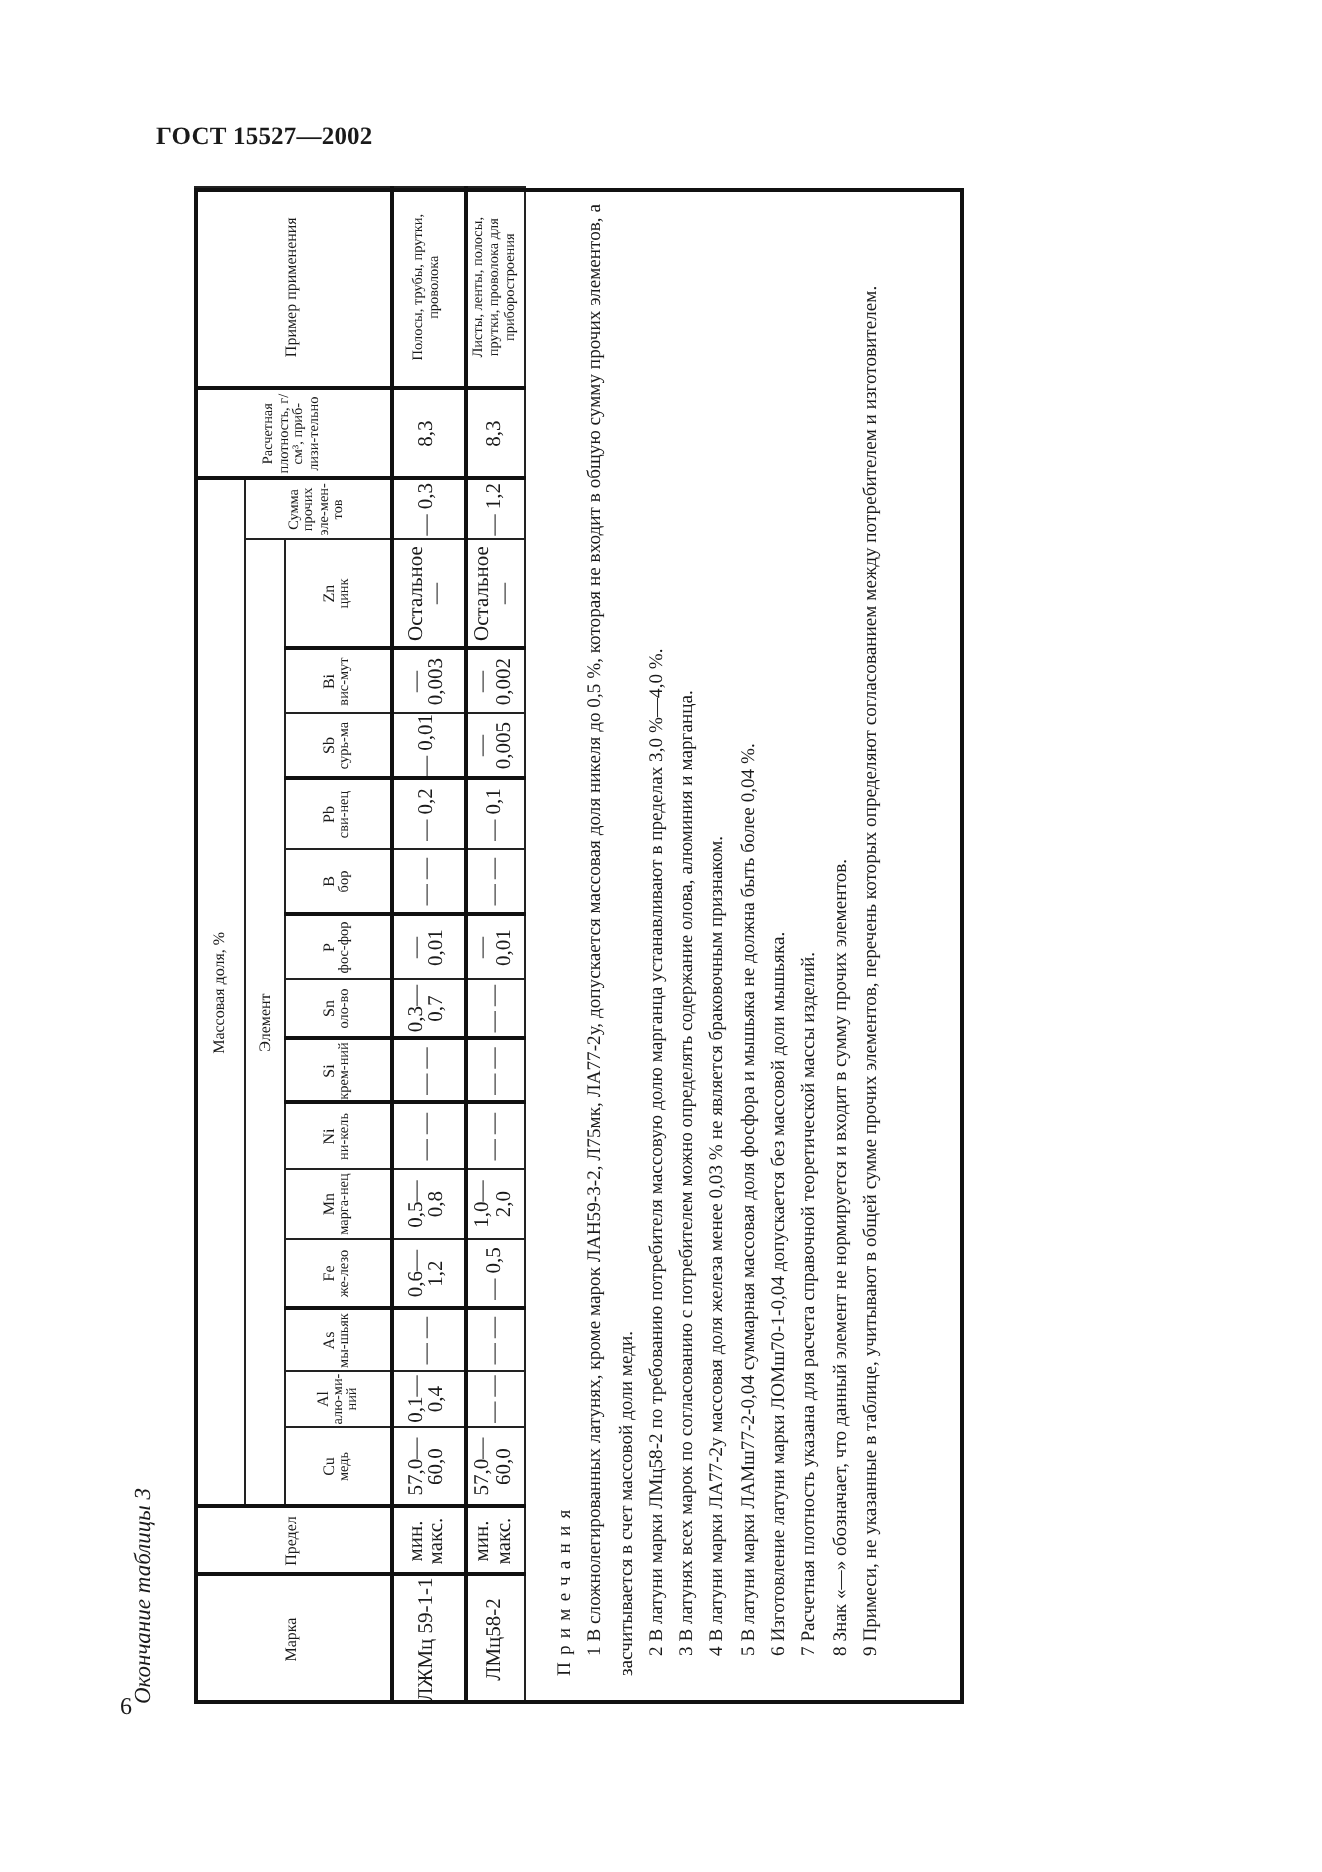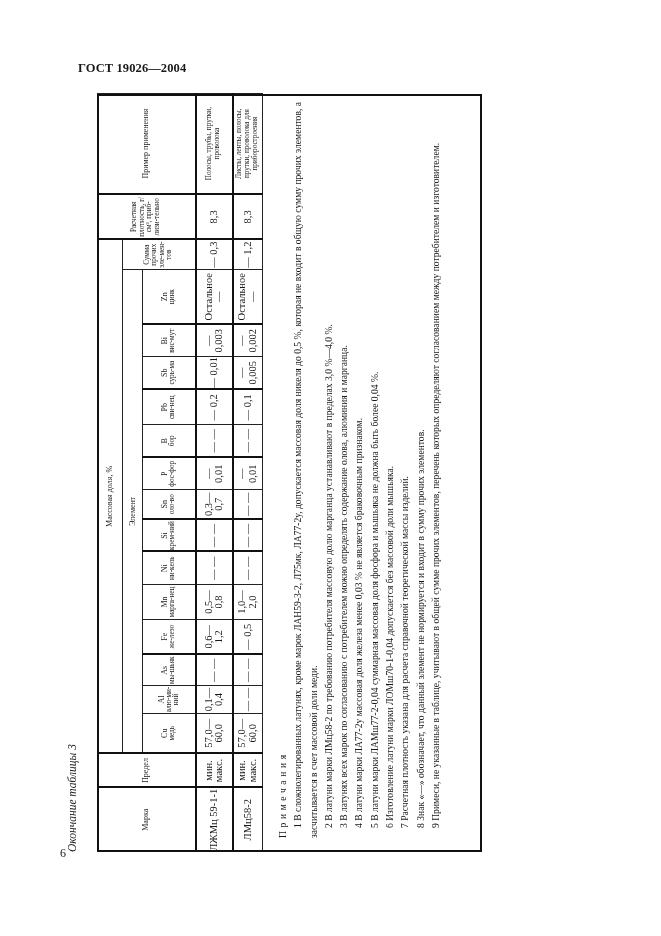--- a/index.html
+++ b/index.html
@@ -26,21 +26,21 @@
   .usage { font-size:10.5px; line-height:10.5px; text-align:justify; padding:0 3px !important; }
   .sym { display:block; font-size:8px; line-height:9px; }
   .notes { position:absolute; left:0; top:170px; width:758px; height:215px; box-sizing:border-box;
            padding:8px 8px 0 14px; font-size:9.6px; line-height:15.3px; }
   .notes .title { letter-spacing:3.6px; }
   .notes p { margin:0; text-indent:10px; text-align:justify; }
 </style>
 </head>
 <body>
 
-<div class="doc-header">ГОСТ 19026—2004</div>
+<div class="doc-header">ГОСТ 15527—2002</div>
 <div class="caption">Окончание таблицы 3</div>
 <div class="page-number">6</div>
 
 <div class="rot">
   <table class="grid">
     <colgroup>
       <col style="width:64px">
         <col style="width:34px">
       <col style="width:40px">
         <col style="width:28px">

